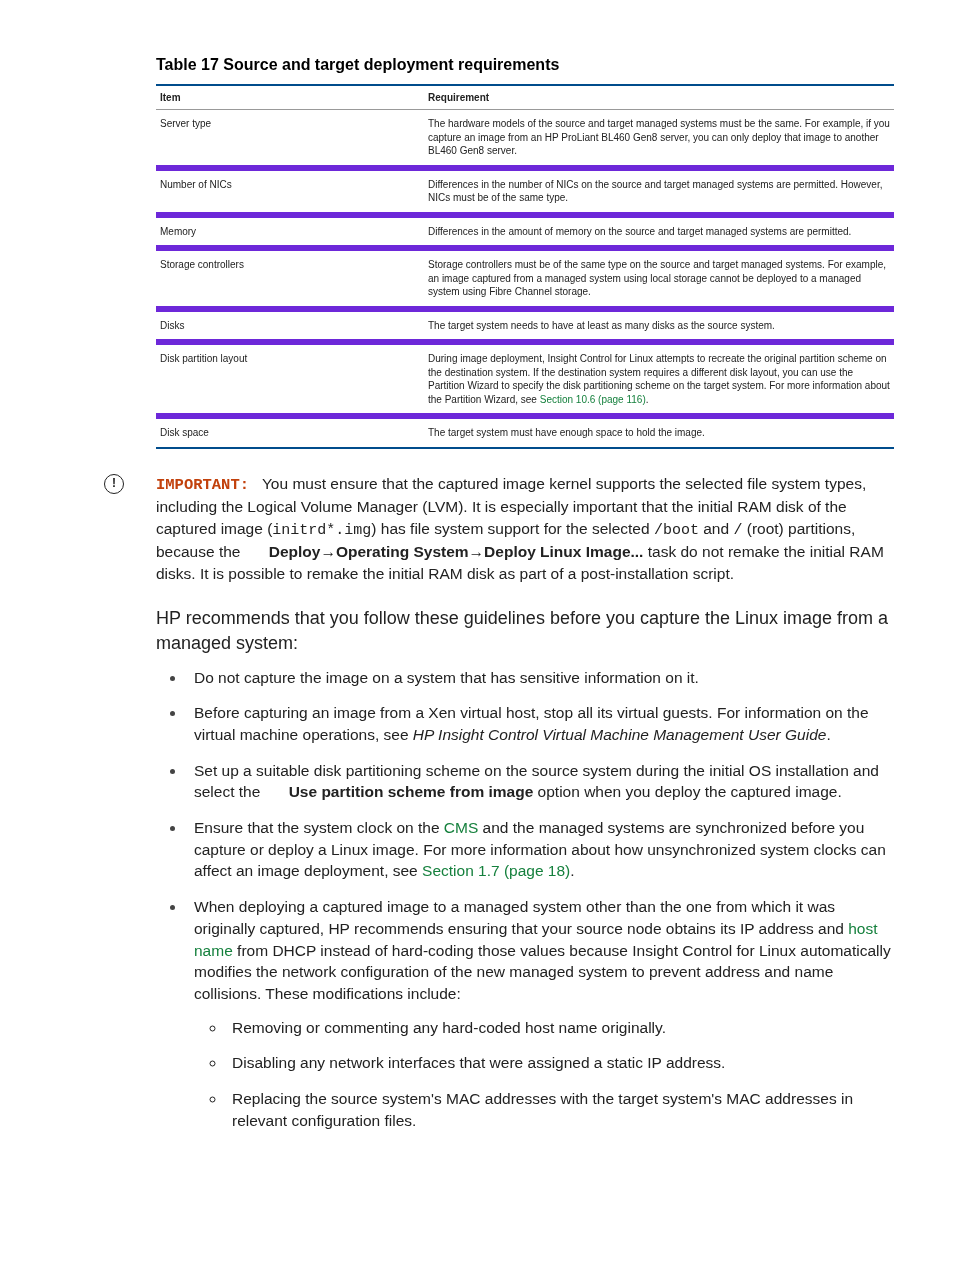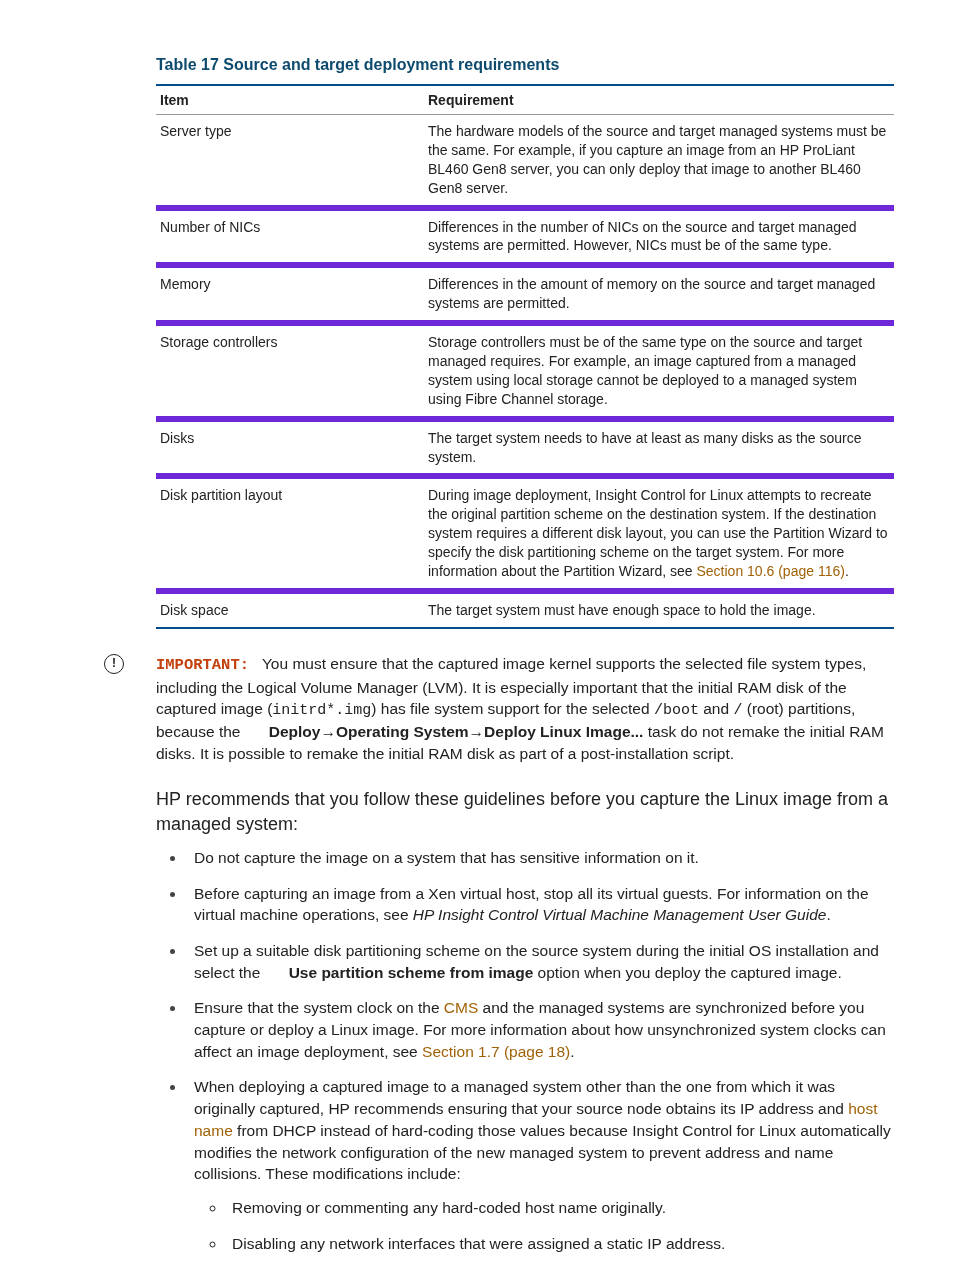--- a/index.html
+++ b/index.html
@@ -10,30 +10,30 @@
     background: #fff;
   }
   .page {
     width: 954px;
     min-height: 1271px;
     padding: 56px 60px 40px 60px;
     box-sizing: border-box;
     position: relative;
   }
   .table-title {
-    color: #0c4a6e;
+    color: #000000;
     font-weight: 600;
     font-size: 16px;
     margin: 0 0 10px 96px;
   }
   table.reqs {
     border-collapse: collapse;
     width: calc(100% - 96px);
     margin-left: 96px;
-    font-size: 14px;
+    font-size: 10px;
   }
   table.reqs thead tr {
     border-top: 2px solid #004c8c;
     border-bottom: 1px solid #999;
   }
   table.reqs th {
     text-align: left;
     font-weight: 600;
     padding: 6px 4px;
   }
@@ -42,21 +42,21 @@
     padding: 7px 4px 7px 4px;
     line-height: 1.35;
   }
   table.reqs tbody tr {
     border-bottom: 6px solid #6d28d9;
   }
   table.reqs tbody tr:last-child {
     border-bottom: 2px solid #004c8c;
   }
   .col-item { width: 260px; }
-  .link { color: #a16207; }
+  .link { color: #15803d; }
   .important-block {
     margin: 24px 0 0 96px;
     position: relative;
     font-size: 15.5px;
     line-height: 1.4;
   }
   .important-icon {
     position: absolute;
     left: -52px;
     top: 1px;
@@ -131,21 +131,21 @@
       <tr>
         <td>Number of NICs</td>
         <td>Differences in the number of NICs on the source and target managed systems are permitted. However, NICs must be of the same type.</td>
       </tr>
       <tr>
         <td>Memory</td>
         <td>Differences in the amount of memory on the source and target managed systems are permitted.</td>
       </tr>
       <tr>
         <td>Storage controllers</td>
-        <td>Storage controllers must be of the same type on the source and target managed requires. For example, an image captured from a managed system using local storage cannot be deployed to a managed system using Fibre Channel storage.</td>
+        <td>Storage controllers must be of the same type on the source and target managed systems. For example, an image captured from a managed system using local storage cannot be deployed to a managed system using Fibre Channel storage.</td>
       </tr>
       <tr>
         <td>Disks</td>
         <td>The target system needs to have at least as many disks as the source system.</td>
       </tr>
       <tr>
         <td>Disk partition layout</td>
         <td><span>During image deployment, Insight Control for Linux attempts to recreate the original partition scheme on the destination system. If the destination system requires a different disk layout, you can use the Partition Wizard to specify the disk partitioning scheme on the target system. For more information about the Partition Wizard, see </span><span class="link">Section 10.6 (page 116)</span><span>.</span></td>
       </tr>
       <tr>

